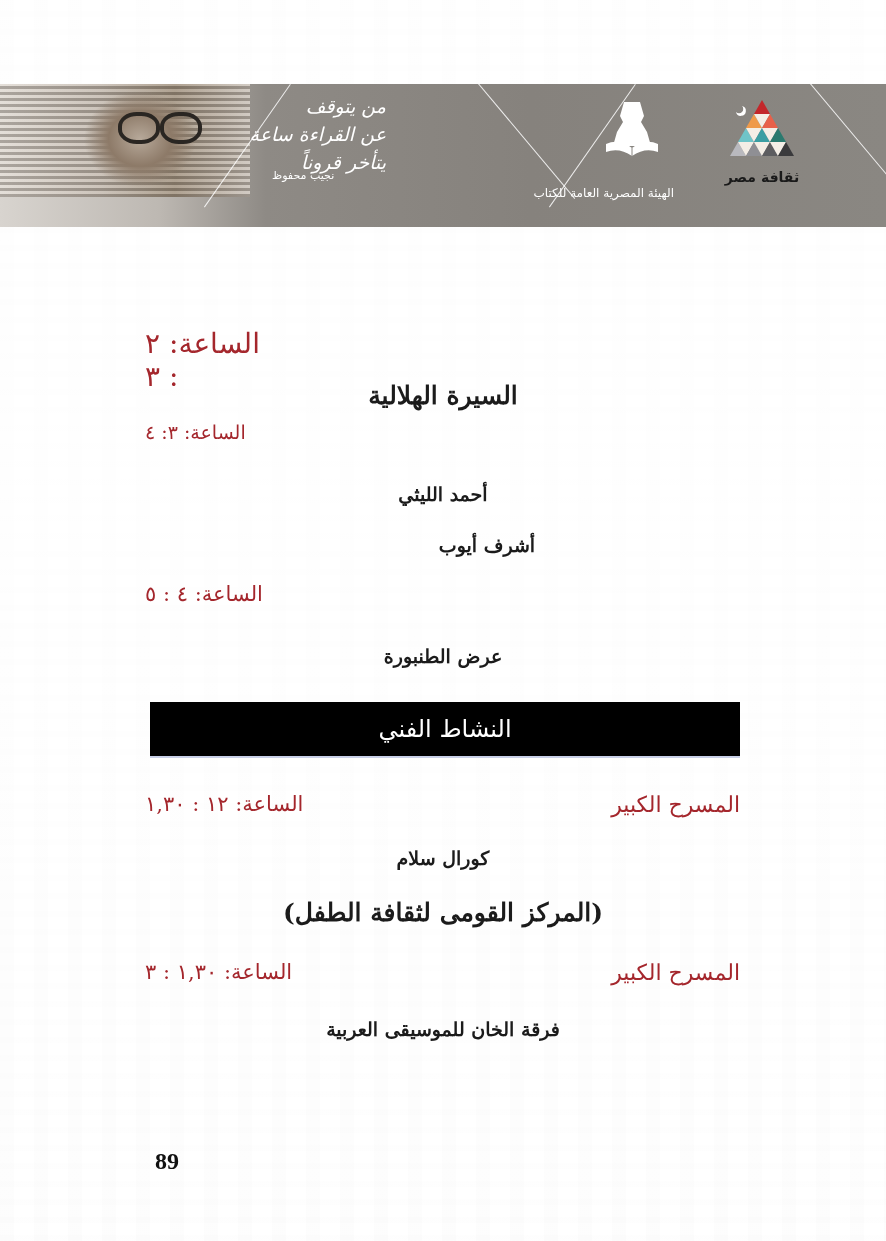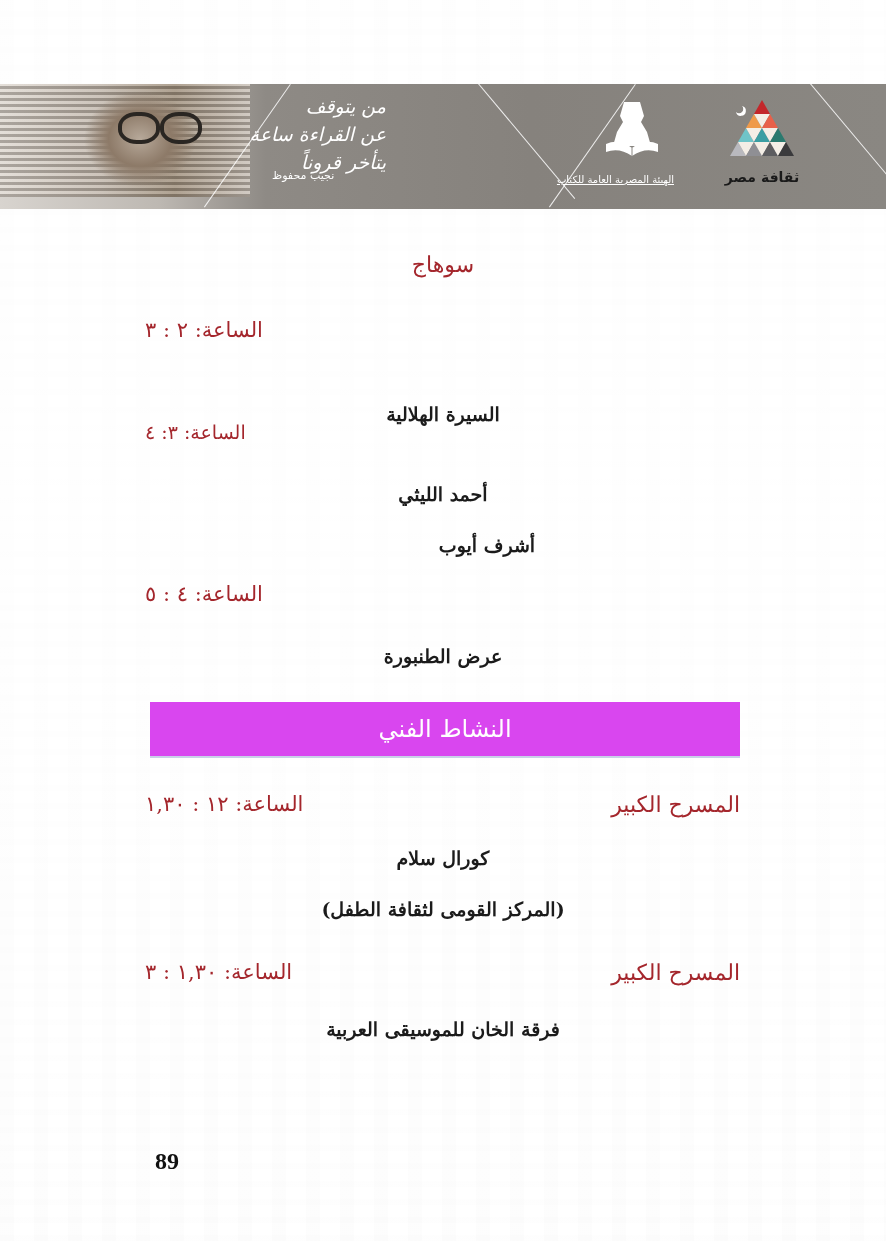--- a/index.html
+++ b/index.html
@@ -16,21 +16,21 @@
     pointer-events:none;
   }
   .bg-fade {
     position:absolute; left:0; right:0; top:0; bottom:0;
     background:linear-gradient(180deg, rgba(255,255,255,0.75) 0%, rgba(255,255,255,0.85) 40%, rgba(255,255,255,0.55) 100%);
     pointer-events:none;
   }
 
   
   .banner {
-    position:absolute; left:0; top:84px; width:886px; height:125px;
+    position:absolute; left:0; top:84px; width:886px; height:143px;
     background:linear-gradient(90deg,#d8d4cf 0%, #bdb8b2 18%, #8e8a85 30%, #86827d 60%, #8a8782 100%);
     overflow:hidden;
   }
   .portrait {
     position:absolute; left:0; top:0; width:250px; height:113px;
     background:
       radial-gradient(ellipse 70px 60px at 140px 55px, #b7a99a 0%, #8d7a68 45%, rgba(120,100,85,0) 80%),
       repeating-linear-gradient(0deg, rgba(60,50,40,0.35) 0 3px, rgba(220,210,200,0.2) 3px 6px),
       linear-gradient(90deg,#e6e2dd 0%, #c9c1b8 40%, #a49684 70%, #cfc9c2 100%);
   }
@@ -44,36 +44,36 @@
     color:#fff; font-family:"DejaVu Serif", serif; font-style:italic;
     font-size:19px; line-height:28px; text-align:right; direction:rtl;
   }
   .quote-author {
     position:absolute; left:272px; top:85px; color:#fff;
     font-family:"DejaVu Sans", sans-serif; font-size:11px; direction:rtl;
   }
   .gebo {
     position:absolute; left:590px; top:14px; width:84px; height:90px; text-align:center;
   }
-  .gebo .caption { color:#fff; font-size:10px; font-family:"DejaVu Sans",sans-serif; direction:rtl; white-space:nowrap; margin-top:10px;text-decoration:underline; }
+  .gebo .caption { color:#fff; font-size:12px; font-family:"DejaVu Sans",sans-serif; direction:rtl; white-space:nowrap; margin-top:22px; }
   .culture-logo { position:absolute; left:722px; top:14px; width:80px; height:90px; text-align:center; }
   .culture-logo .caption { color:#1a1a1a; font-family:"DejaVu Sans",sans-serif; font-size:14px; font-weight:bold; direction:rtl; margin-top:1px; }
 
   
   .content { position:absolute; left:0; top:0; width:886px; height:1241px; direction:rtl; }
   .row { position:absolute; font-family:"DejaVu Serif", serif; }
   .red { color:#a4262c; }
   .black { color:#1b1b1b; font-weight:bold; }
   .center { left:0; width:886px; text-align:center; }
   .time-left { left:145px; width:125px; text-align:left; direction:rtl; }
   .venue-right { right:146px; text-align:right; }
 
   .section-bar {
     position:absolute; left:150px; top:702px; width:590px; height:54px;
-    background:#d946ef;
+    background:#000000;
     border-bottom:2px solid #c9d0e8;
     color:#fff; text-align:center;
     font-family:"DejaVu Sans", sans-serif; font-size:24px; line-height:54px;
     direction:rtl;
   }
   .page-number {
     position:absolute; left:155px; top:1148px;
     font-family:"Liberation Serif", serif; font-weight:bold; font-size:24px; color:#111;
   }
 </style>
@@ -127,37 +127,36 @@
       <polygon points="32,44 48,44 40,58" fill="#f4eee6"></polygon>
       <polygon points="48,44 56,58 40,58" fill="#5d5d60"></polygon>
       <polygon points="48,44 64,44 56,58" fill="#f4eee6"></polygon>
       <polygon points="64,44 72,58 56,58" fill="#3a3a3c"></polygon>
     </svg>
     <div class="caption">ثقافة مصر</div>
   </div>
 </div>
 
 <div class="content">
-  <div class="row center red" style="top:252px; font-size:22px;">سوهاج</div>
 
-  <div class="row time-left red" style="top:318px; font-size:21px;">الساعة: ٢ : ٣</div>
-  <div class="row center black" style="top:403px; font-size:19px;">السيرة الهلالية</div>
+  <div class="row time-left red" style="top:327px; font-size:28px;">الساعة: ٢ : ٣</div>
+  <div class="row center black" style="top:381px; font-size:25px;">السيرة الهلالية</div>
 
   <div class="row time-left red" style="top:421px; font-size:19px;">الساعة: ٣: ٤</div>
   <div class="row center black" style="top:483px; font-size:19px;">أحمد الليثي</div>
   <div class="row center black" style="top:534px; font-size:19px;padding-left:44px;">أشرف أيوب</div>
 
   <div class="row time-left red" style="top:582px; font-size:21px;">الساعة: ٤ : ٥</div>
   <div class="row center black" style="top:645px; font-size:19px;">عرض الطنبورة</div>
 
   <div class="section-bar">النشاط الفني</div>
 
   <div class="row venue-right red" style="top:792px; font-size:22px;">المسرح الكبير</div>
   <div class="row red" style="top:792px; left:145px; width:200px; text-align:left; font-size:21px;">الساعة: ١٢ : ١,٣٠</div>
   <div class="row center black" style="top:847px; font-size:19px;">كورال سلام</div>
-  <div class="row center black" style="top:898px; font-size:19px;">(المركز القومى لثقافة الطفل)</div>
+  <div class="row center black" style="top:898px; font-size:25px;">(المركز القومى لثقافة الطفل)</div>
 
   <div class="row venue-right red" style="top:960px; font-size:22px;">المسرح الكبير</div>
   <div class="row red" style="top:960px; left:145px; width:200px; text-align:left; font-size:21px;">الساعة: ١,٣٠ : ٣</div>
   <div class="row center black" style="top:1018px; font-size:19px;">فرقة الخان للموسيقى العربية</div>
 </div>
 
 <div class="page-number">89</div>
 
 </body></html>

